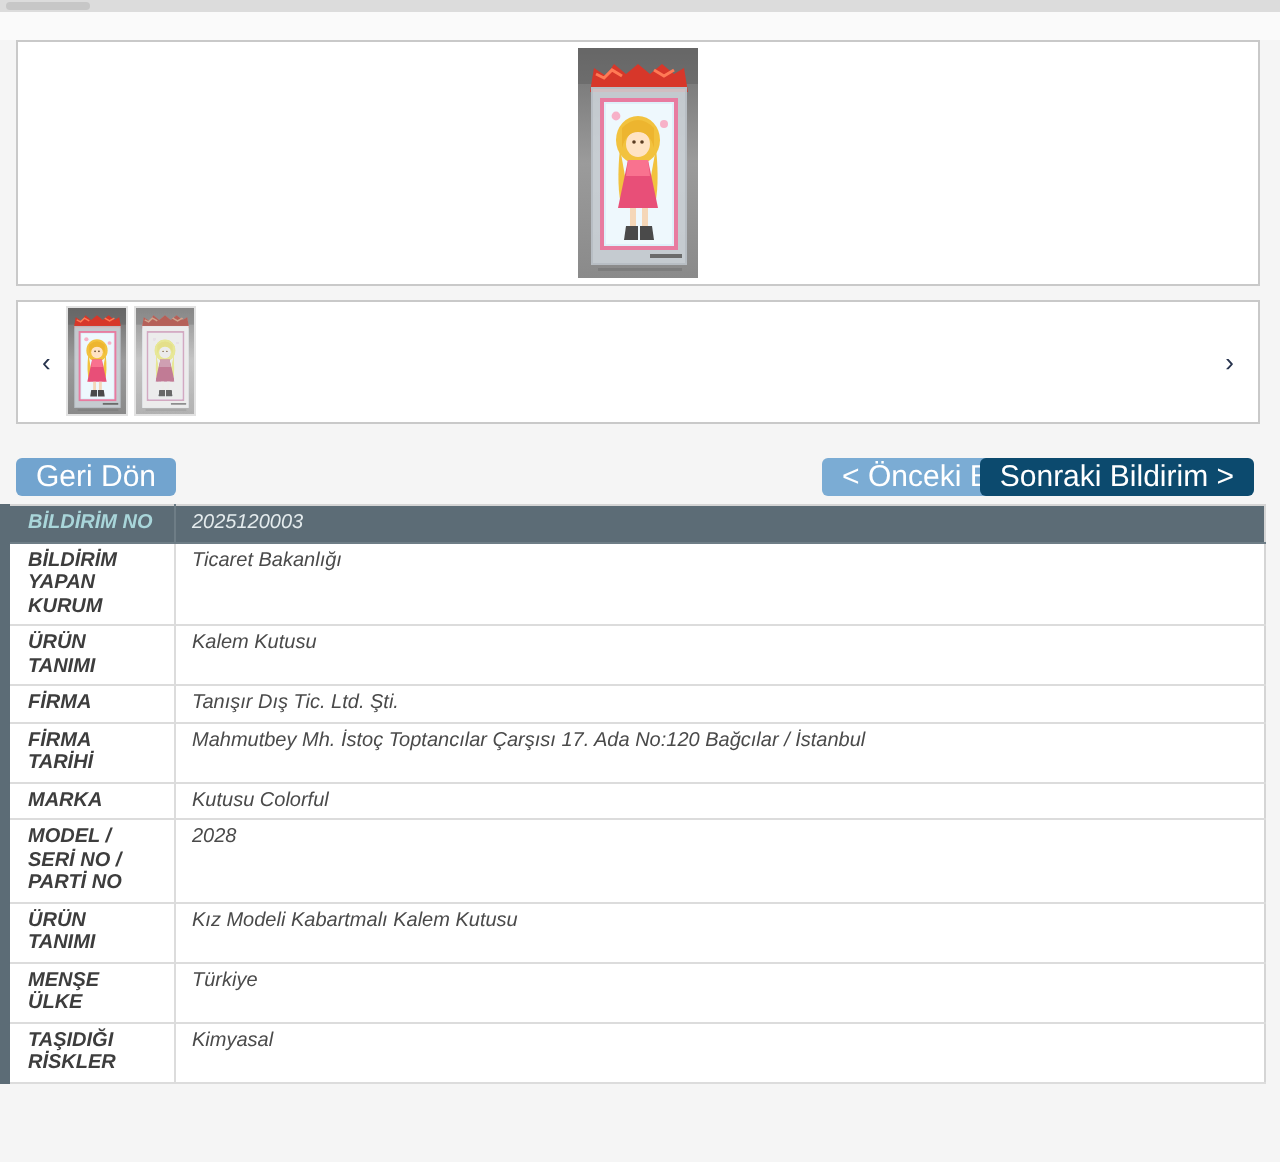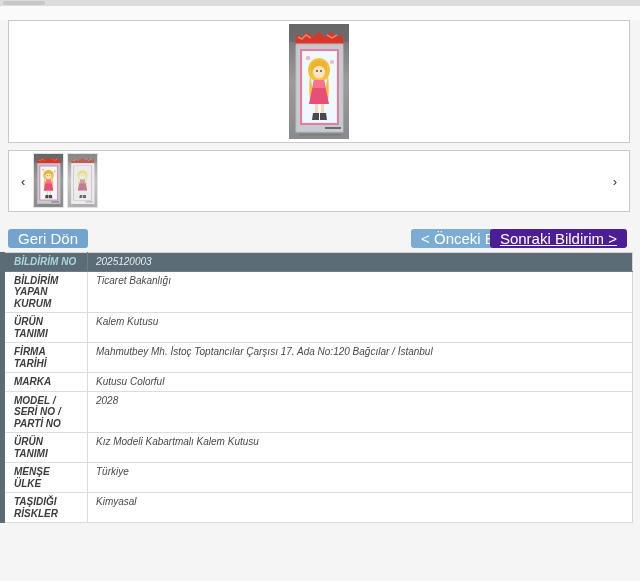--- a/index.html
+++ b/index.html
@@ -47,21 +47,21 @@
 
   
   .btn{
     position:absolute;top:229px;height:19px;box-sizing:border-box;
     background:#72a4cf;color:#ffffff;border:none;border-radius:3px;
     font-family:inherit;font-size:15px;line-height:19px;padding:0 10px;
     cursor:pointer;white-space:nowrap;
   }
   .btn-back{left:8px;}
   .btn-prev{right:96px;background:#7bacd4;}
-  .btn-next{right:13px;background:#4c1d95;text-decoration:underline;}
+  .btn-next{right:13px;background:#0c4a6e;}
 
   
   .info-table{
     position:absolute;left:0;top:252px;width:633px;
     border-collapse:collapse;table-layout:fixed;
     border-left:5px solid #5c6c76;
     border-right:1px solid #d5d5d5;
     border-top:1px solid #d5d5d5;
     border-bottom:1px solid #d5d5d5;
     background:#ffffff;
@@ -178,20 +178,24 @@
     </tr>
     <tr>
       <th>BİLDİRİM YAPAN KURUM</th>
       <td>Ticaret Bakanlığı</td>
     </tr>
     <tr>
       <th>ÜRÜN TANIMI</th>
       <td>Kalem Kutusu</td>
     </tr>
     <tr>
+      <th>FİRMA</th>
+      <td>Tanışır Dış Tic. Ltd. Şti.</td>
+    </tr>
+    <tr>
       <th>FİRMA TARİHİ</th>
       <td>Mahmutbey Mh. İstoç Toptancılar Çarşısı 17. Ada No:120 Bağcılar / İstanbul</td>
     </tr>
     <tr>
       <th>MARKA</th>
       <td>Kutusu Colorful</td>
     </tr>
     <tr class="tall">
       <th>MODEL / SERİ NO / PARTİ NO</th>
       <td>2028</td>

